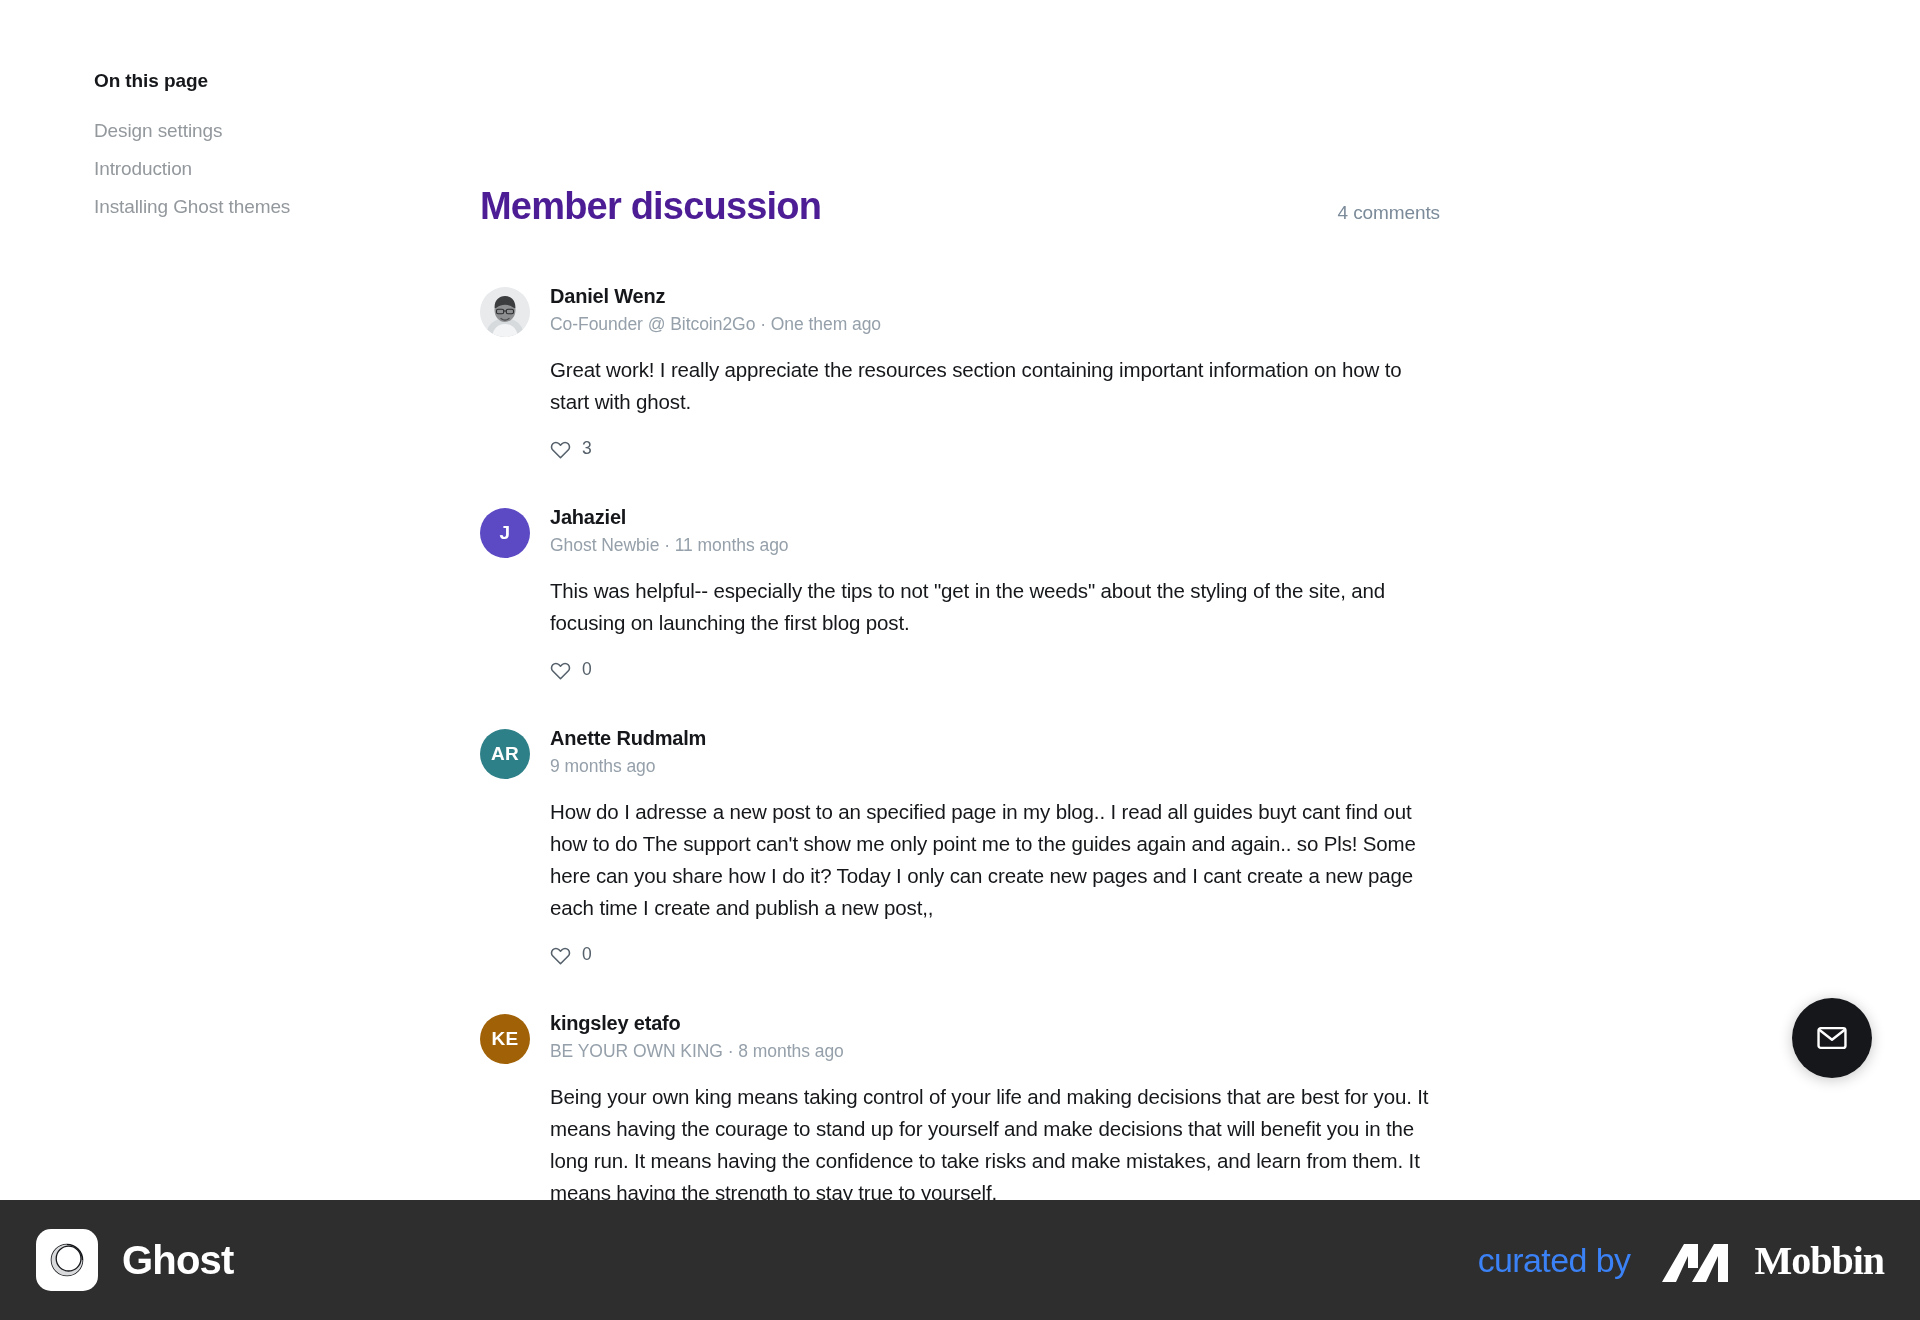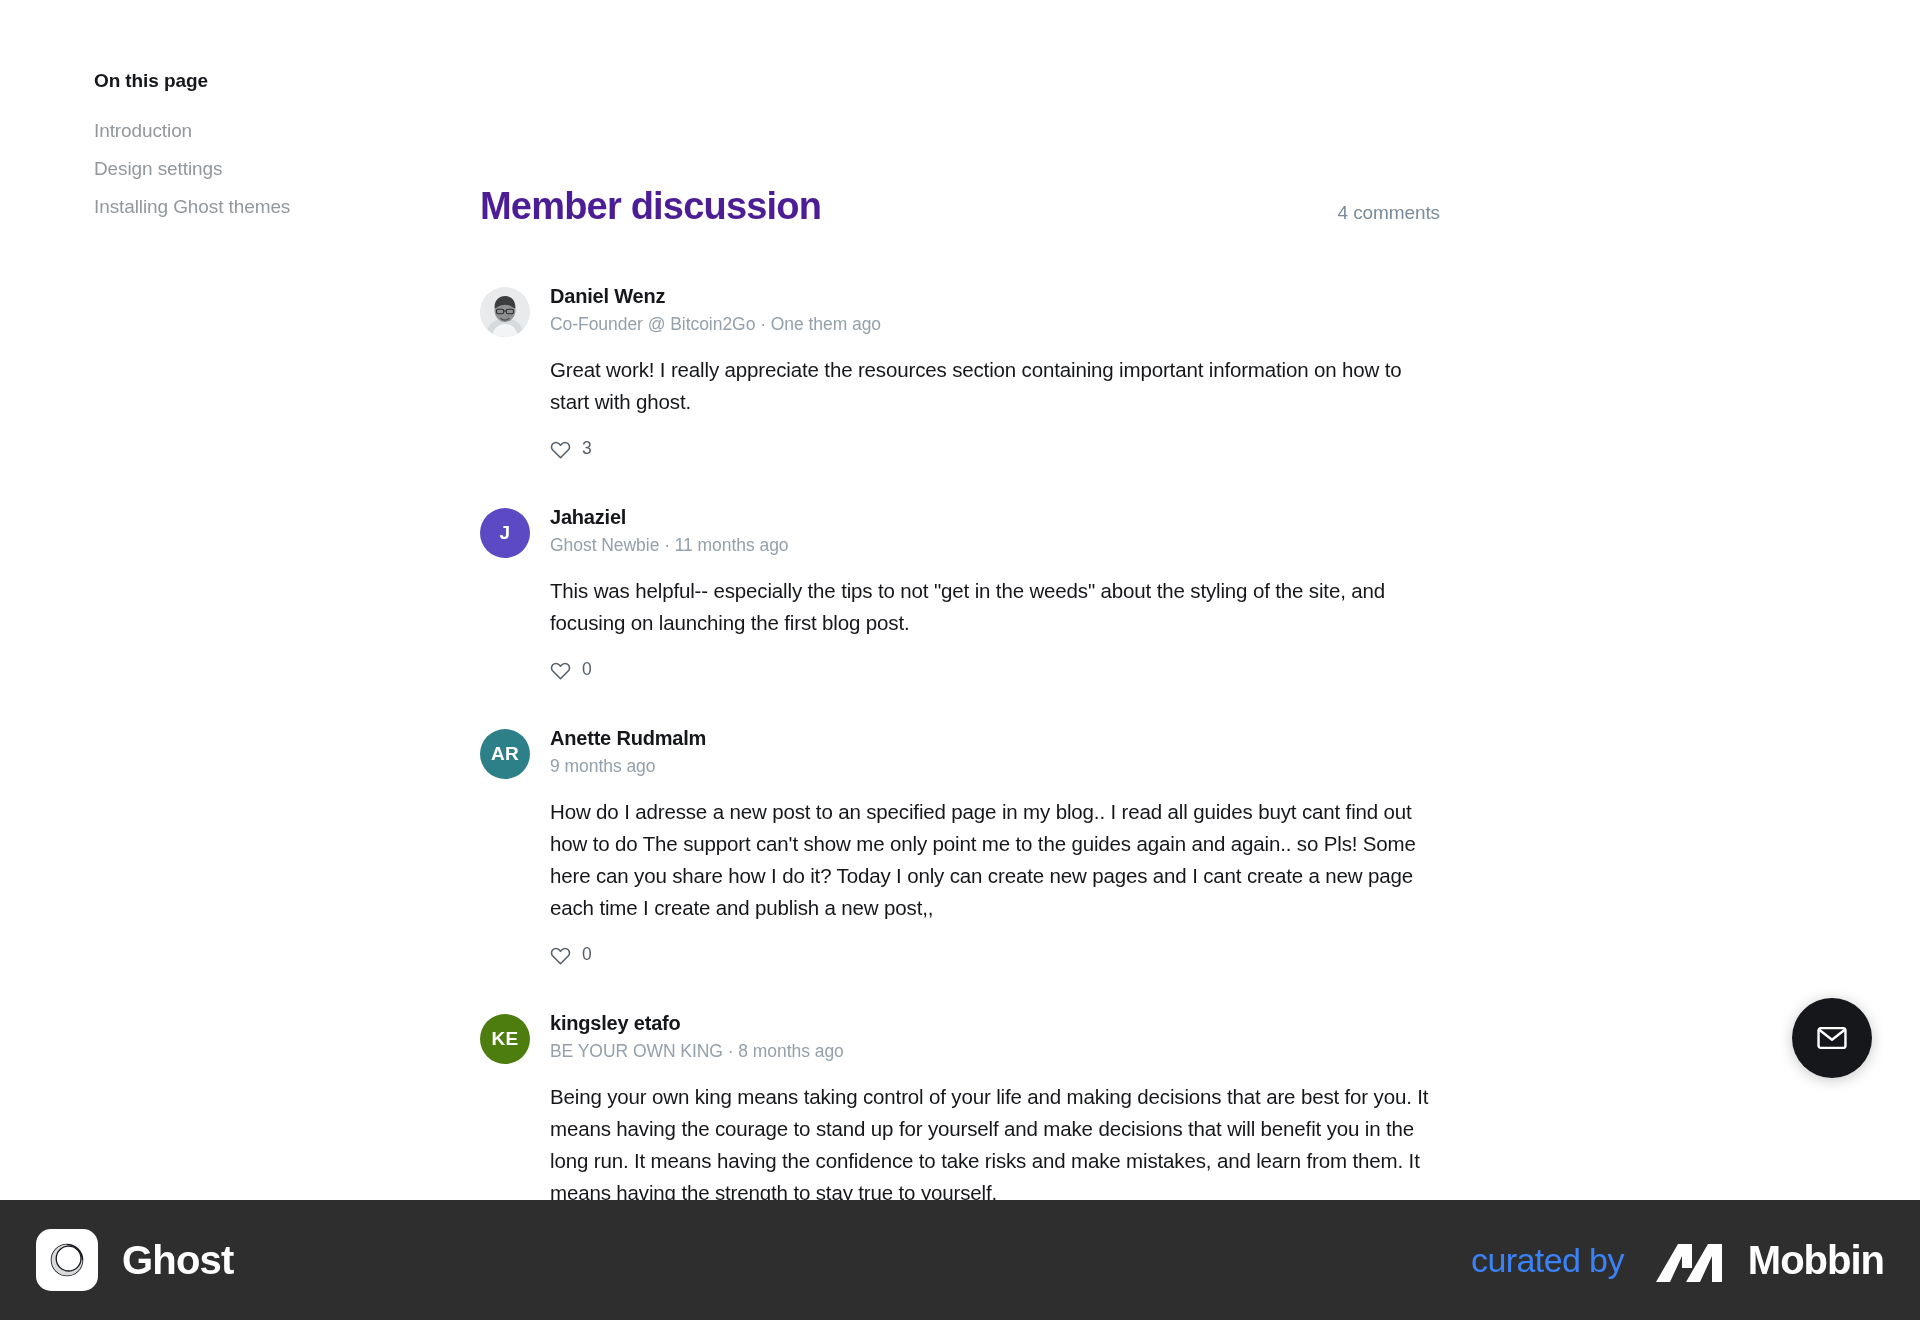--- a/index.html
+++ b/index.html
@@ -197,39 +197,40 @@
   .curated-text {
     font-size: 34px;
     font-weight: 400;
     color: #3b82f6;
     letter-spacing: -0.6px;
   }
   .mobbin-lockup {
     display: flex;
     align-items: center;
     gap: 20px;
+    font-family: Liberation Serif, serif;
   }
   .mobbin-mark svg { display: block; width: 72px; height: 44px; }
   .mobbin-word {
     font-size: 40px;
     font-weight: 700;
     color: #ffffff;
     letter-spacing: -1px;
   }
 </style>
 </head>
 <body>
 
 <div class="page">
 
   <nav class="toc">
     <div class="toc-title">On this page</div>
     <ul class="toc-list">
+      <li class="toc-item">Design settings</li>
       <li class="toc-item">Introduction</li>
-      <li class="toc-item">Design settings</li>
       <li class="toc-item">Installing Ghost themes</li>
     </ul>
   </nav>
 
   <section class="comments">
 
     <header class="comments-head">
       <h2 class="comments-title">Member discussion</h2>
       <span class="comments-count">4 comments</span>
     </header>
@@ -296,21 +297,21 @@
         <div class="comment-actions">
           <svg class="heart-icon" viewBox="0 0 24 24" fill="none" stroke="#55606A" stroke-width="1.8" stroke-linecap="round" stroke-linejoin="round">
             <path d="M20.8 6.6a5 5 0 0 0-7.1 0L12 8.3l-1.7-1.7a5 5 0 1 0-7.1 7.1l1.7 1.7L12 22.5l7.1-7.1 1.7-1.7a5 5 0 0 0 0-7.1z"></path>
           </svg>
           <span class="like-count">0</span>
         </div>
       </div>
     </article>
 
     <article class="comment">
-      <div class="avatar" style="background:#4d7c0f">
+      <div class="avatar" style="background:#a16207">
         <span>KE</span>
       </div>
       <div class="comment-body">
         <div class="comment-author">kingsley etafo</div>
         <div class="comment-meta">BE YOUR OWN KING · 8 months ago</div>
         <p class="comment-text">Being your own king means taking control of your life and making decisions that are best for you. It means having the courage to stand up for yourself and make decisions that will benefit you in the long run. It means having the confidence to take risks and make mistakes, and learn from them. It means having the strength to stay true to yourself.</p>
       </div>
     </article>
 
   </section>

